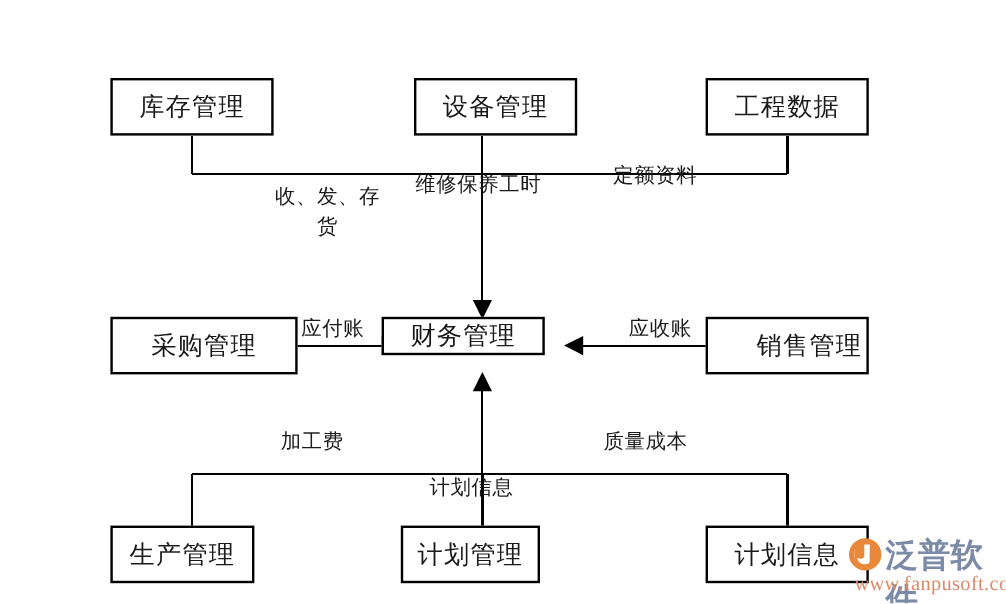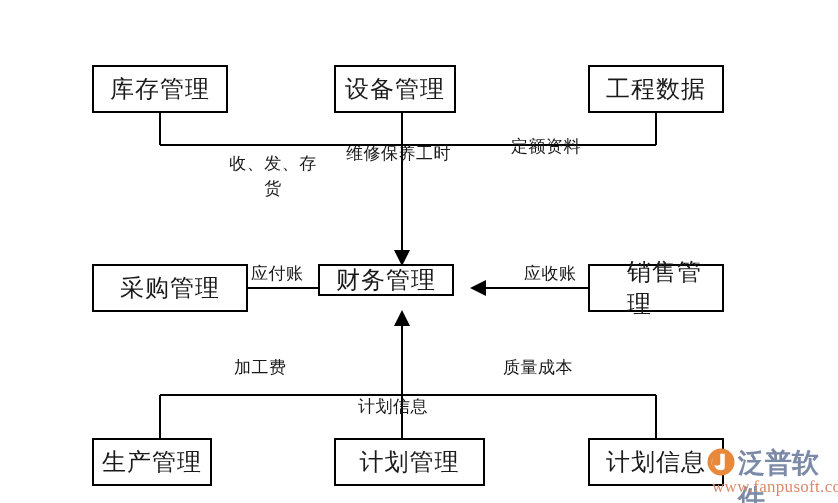--- a/index.html
+++ b/index.html
@@ -18,21 +18,21 @@
     overflow: hidden;
   }
   .node-box {
     position: absolute;
     box-sizing: border-box;
     border: 2px solid #000000;
     background: #ffffff;
     display: flex;
     align-items: center;
     justify-content: center;
-    font-size: 24px;
+    font-size: 21px;
     letter-spacing: 1px;
     color: #1a1a1a;
     z-index: 4;
   }
   .edge-label {
     position: absolute;
     font-size: 17px;
     color: #1a1a1a;
     letter-spacing: 0.5px;
     white-space: nowrap;
@@ -131,21 +131,21 @@
       <polygon points="334,288 318,280 318,296"></polygon>
 
       <polygon points="470,288 486,280 486,296"></polygon>
     </g>
   </svg>
 
   <div class="node-box" style="left:92px;  top:65px;  width:136px; height:48px;">
     <span>库存管理</span>
   </div>
 
-  <div class="node-box" style="left:334px; top:65px;  width:122px; height:48px;">
+  <div class="node-box" style="left:345px; top:65px;  width:136px; height:48px;">
     <span>设备管理</span>
   </div>
 
   <div class="node-box" style="left:588px; top:65px;  width:136px; height:48px;">
     <span>工程数据</span>
   </div>
 
   <div class="node-box" style="left:92px;  top:264px; width:156px; height:48px;">
     <span>采购管理</span>
   </div>
@@ -155,21 +155,21 @@
   </div>
 
   <div class="node-box" style="left:588px; top:264px; width:136px; height:48px;padding-left:37px;">
     <span>销售管理</span>
   </div>
 
   <div class="node-box" style="left:92px;  top:438px; width:120px; height:48px;">
     <span>生产管理</span>
   </div>
 
-  <div class="node-box" style="left:334px; top:438px; width:151px; height:48px;">
+  <div class="node-box" style="left:334px; top:438px; width:116px; height:48px;">
     <span>计划管理</span>
   </div>
 
   <div class="node-box" style="left:588px; top:438px; width:136px; height:48px;">
     <span>计划信息</span>
   </div>
 
   <div class="edge-label two-line" style="left:225px; top:152px; width:96px;">收、发、存货</div>
 
   <div class="edge-label" style="left:346px; top:143px;">维修保养工时</div>

